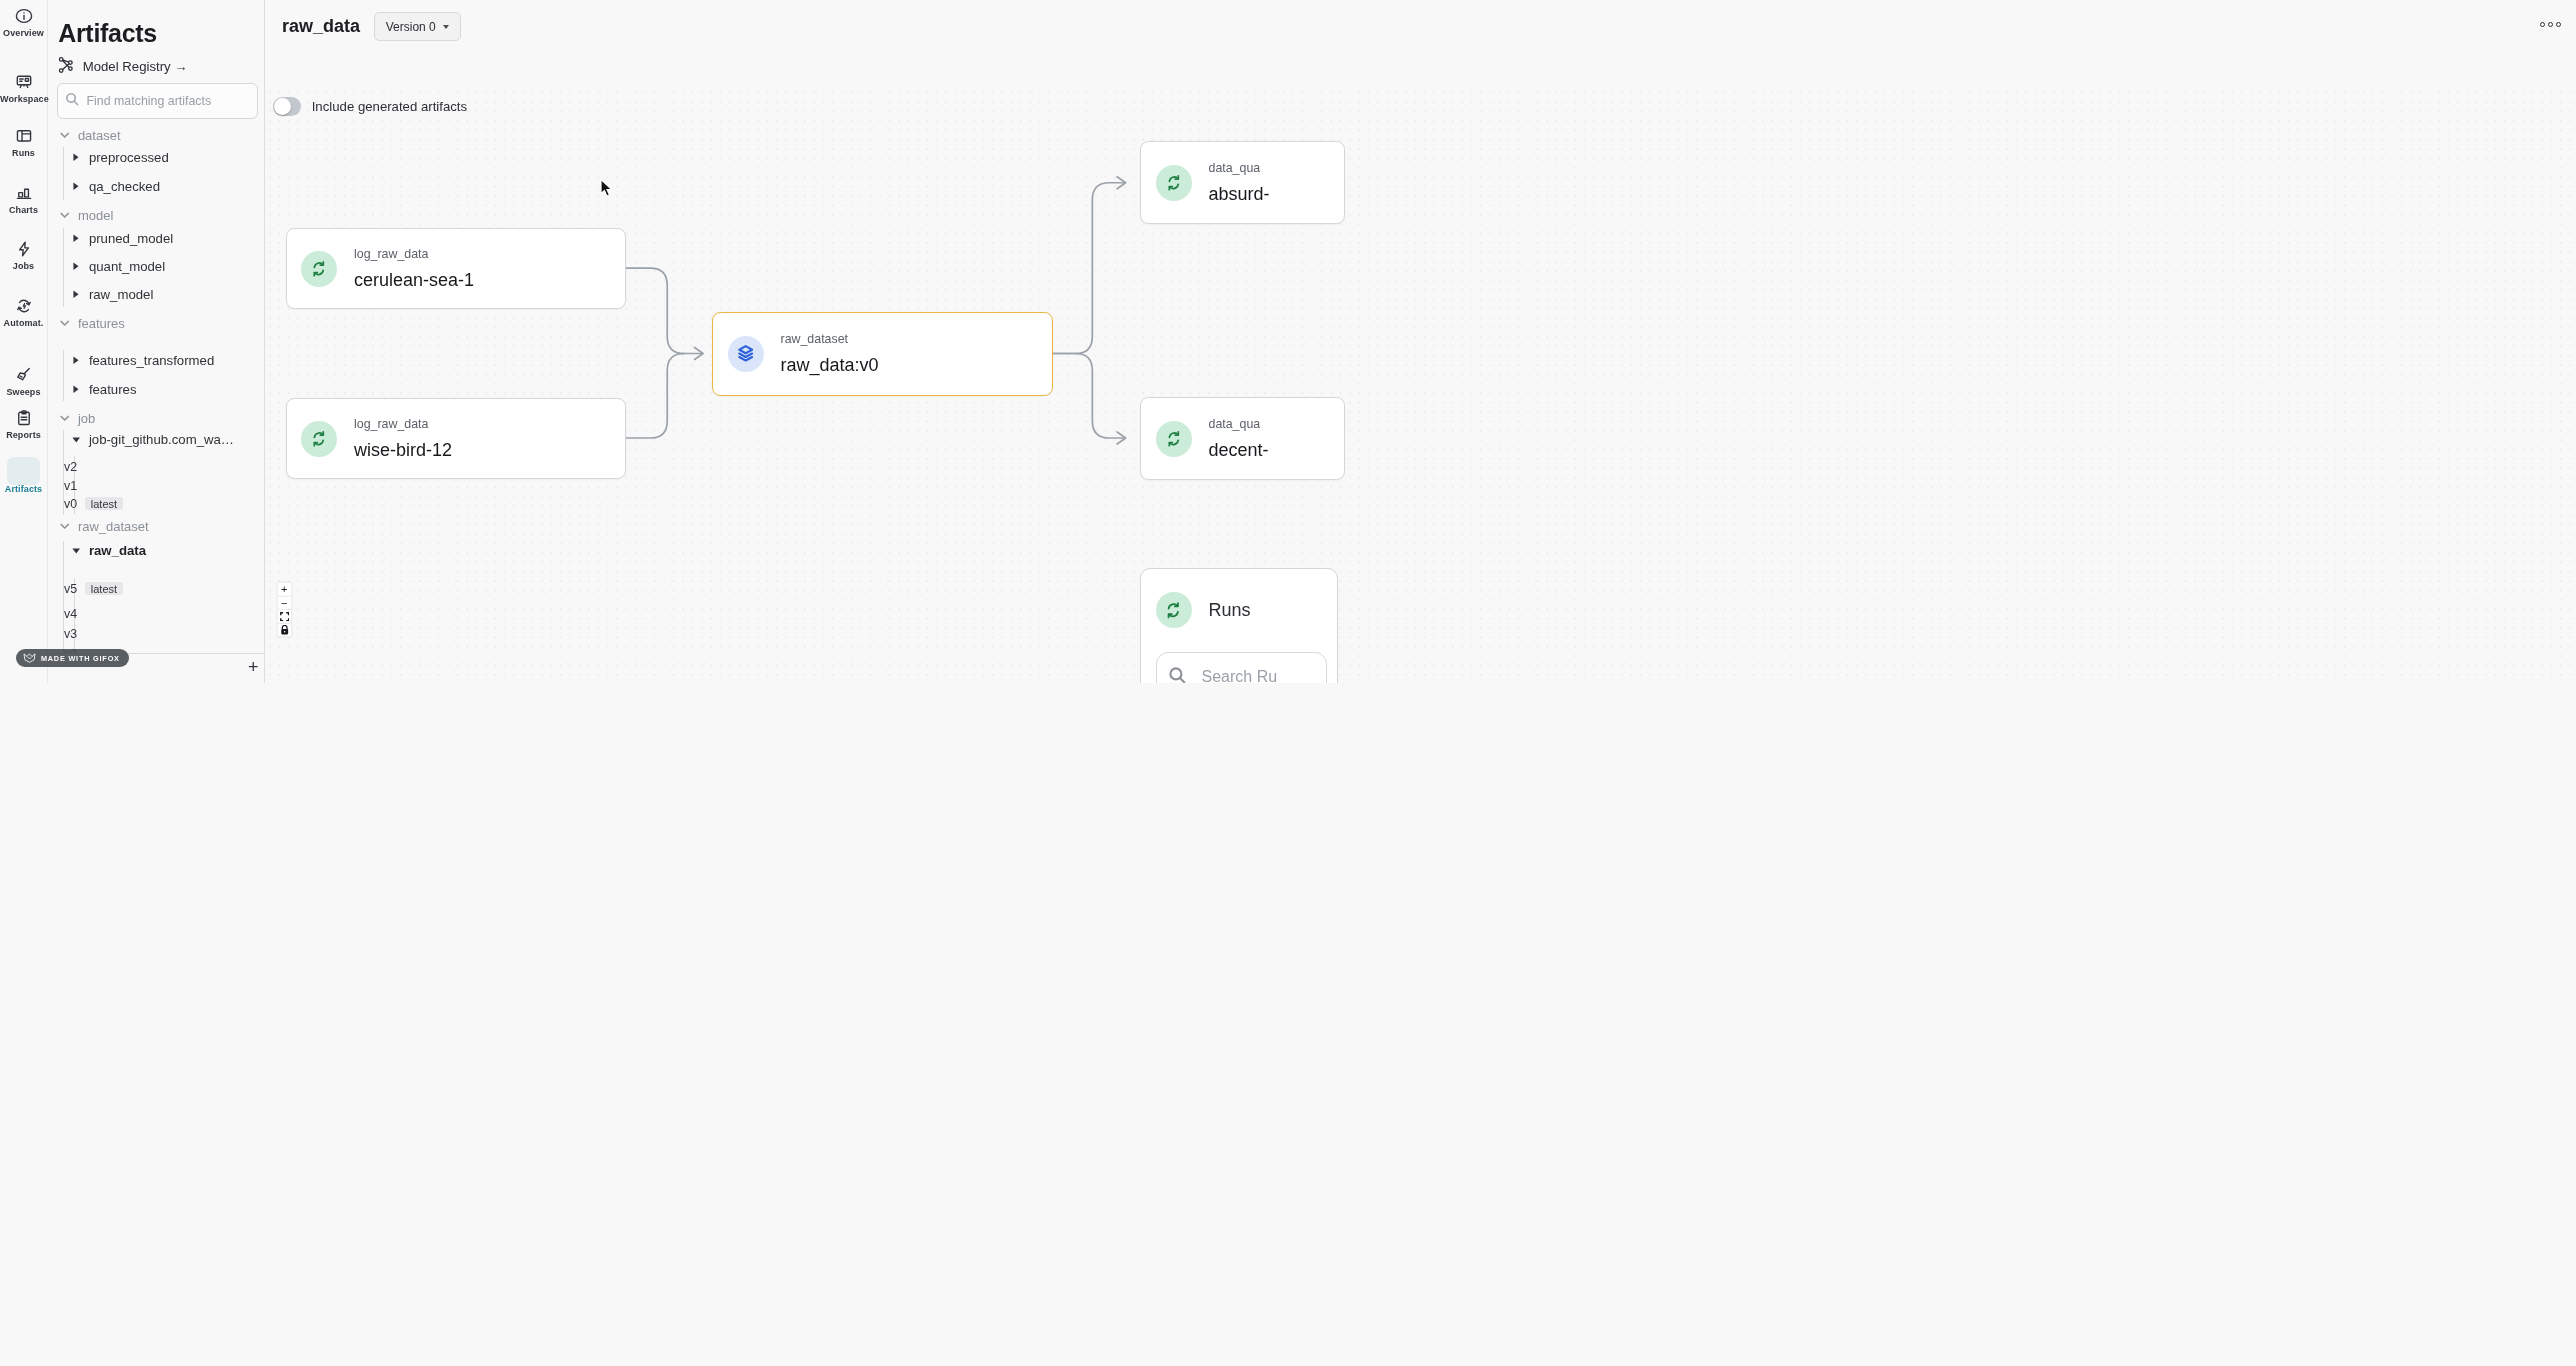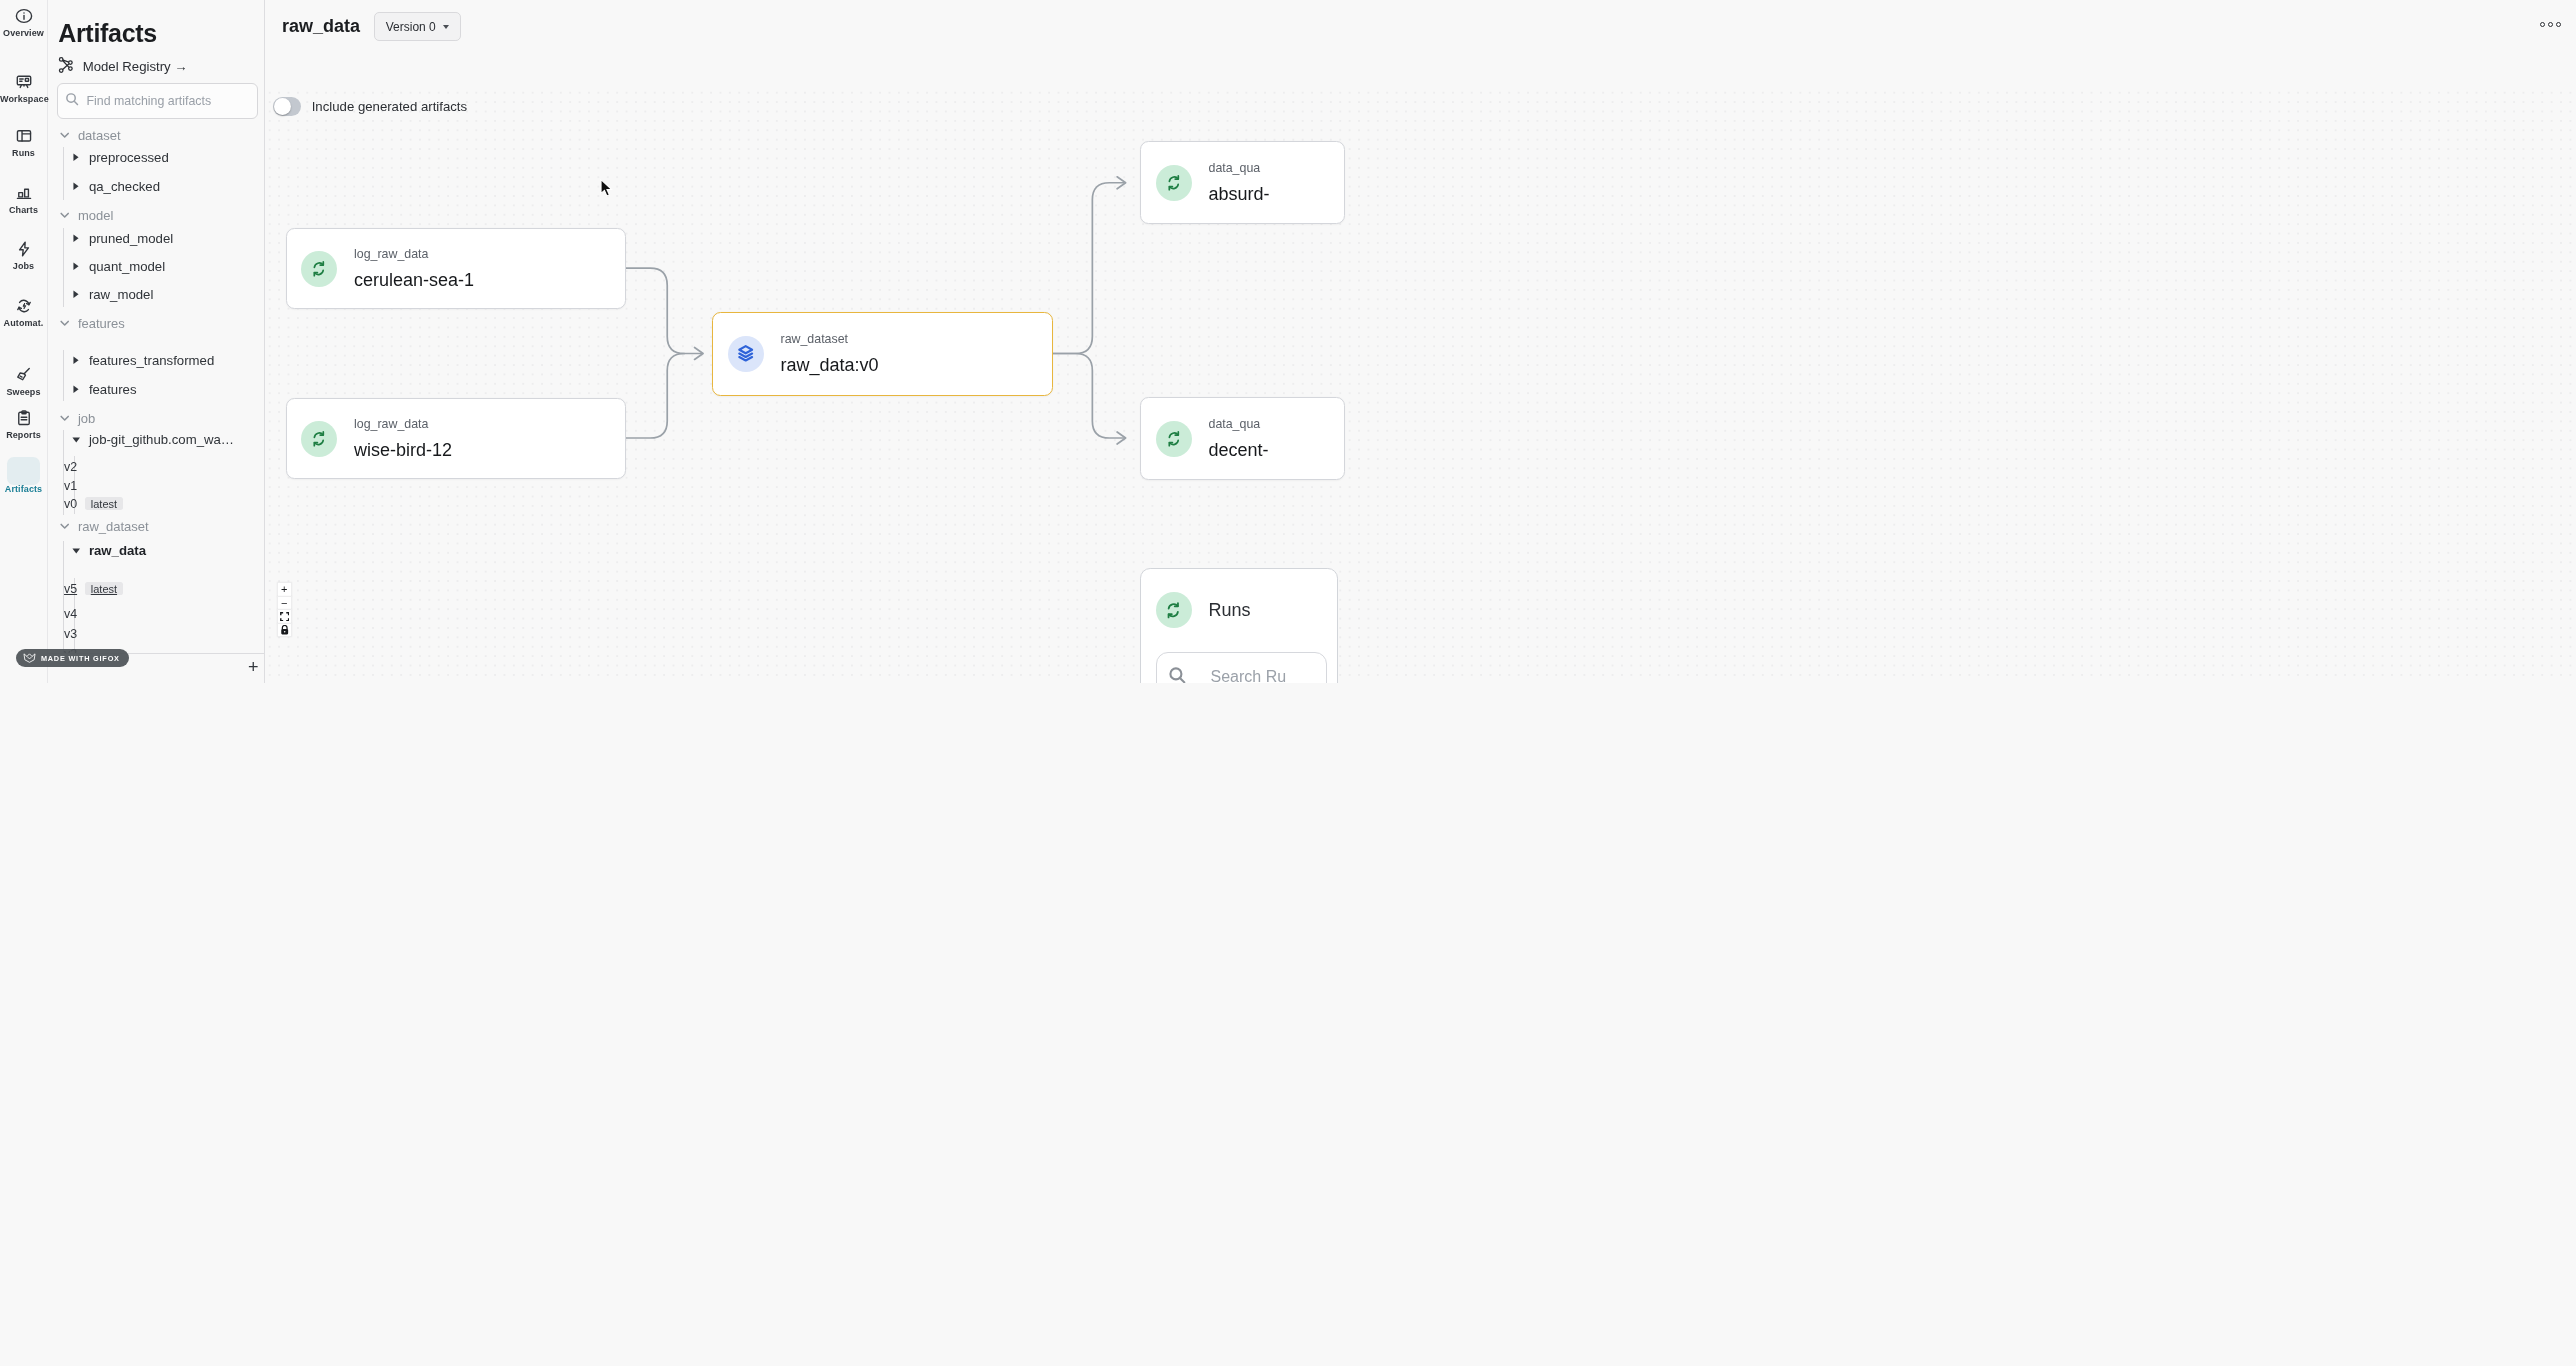--- a/index.html
+++ b/index.html
@@ -77,21 +77,21 @@
   .ncircle.artifact { background:#dbe5fa; }
   .ntexts { display:flex; flex-direction:column; gap:9px; }
   .nlabel { font-size:12.4px; color:#5b6068; }
   .nname { font-size:18px; color:#17191c; }
 
   .runs-group { position:absolute; left:875px; top:480px; width:198px; height:205px; background:#fff;
     border:1.3px solid #d2d5da; border-radius:10.2px; }
   .rg-head { position:absolute; left:14.5px; top:23px; display:flex; align-items:center; gap:17px; }
   .rg-lbl { font-size:18px; color:#2b2e33; }
   .rg-search { position:absolute; left:14.5px; top:83px; width:171px; height:50px; border:1.7px solid #d6d8dd;
-    border-radius:12px; background:#fff; display:flex; align-items:center; padding:0 11px; gap:24px; }
+    border-radius:12px; background:#fff; display:flex; align-items:center; padding:0 11px; gap:15px; }
   .rg-search input { border:none; outline:none; font-size:16px; color:#33373d; width:100%; background:transparent;
     font-family:"Liberation Sans",sans-serif; }
   .rg-search input::placeholder { color:#9ba1a9; }
 
   .zoomctl { position:absolute; left:12px; top:495px; width:14.5px; display:flex; flex-direction:column; z-index:5; }
   .zbtn { width:14.5px; height:14.5px; background:#fff; border:0.9px solid #ededee; margin-top:-0.9px;
     display:flex; align-items:center; justify-content:center; font-size:11px; color:#17191c; cursor:pointer;
     box-shadow:0 0 1.7px rgba(0,0,0,.06); }
 
   .cursor { position:absolute; left:334px; top:91px; z-index:50; pointer-events:none; }
@@ -348,21 +348,21 @@
         <span>raw_dataset</span>
       </div>
       <div class="trow t-item t-bold" style="top: 542px;">
         <span class="car">
           <svg width="8.5" height="6" viewBox="0 0 10 7">
             <path d="M0.5 0.5 L9.5 0.5 L5 6.5 Z" fill="#33373d"></path>
           </svg>
         </span>
         <span>raw_data</span>
       </div>
-      <div class="trow t-version" style="top: 580px; text-decoration: underline;">
+      <div class="trow t-version" style="top: 580px;">
         <span>v5</span>
         <span class="badge">latest</span>
       </div>
       <div class="trow t-version" style="top: 605px;">
         <span>v4</span>
       </div>
       <div class="trow t-version" style="top: 625px;">
         <span>v3</span>
       </div>
       <div class="trow t-version" style="top: 645px;">

